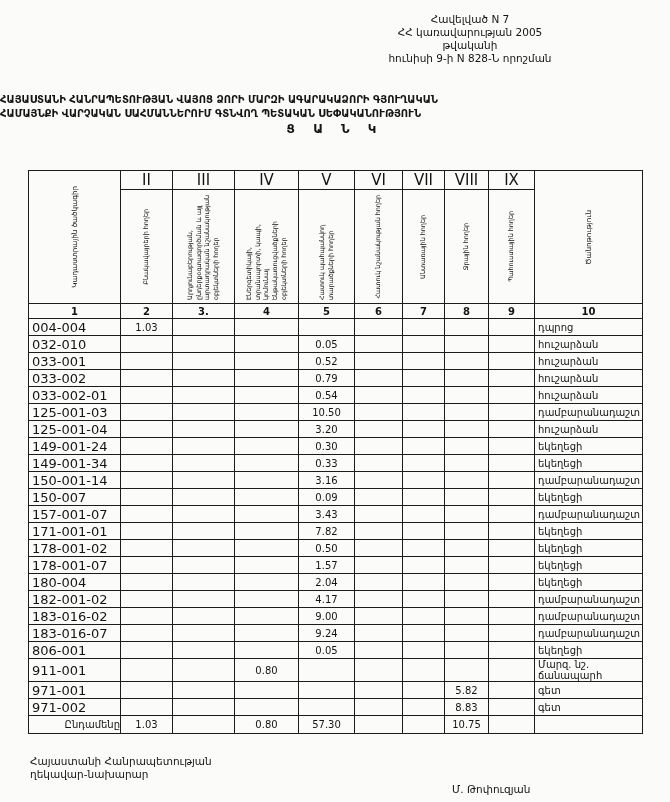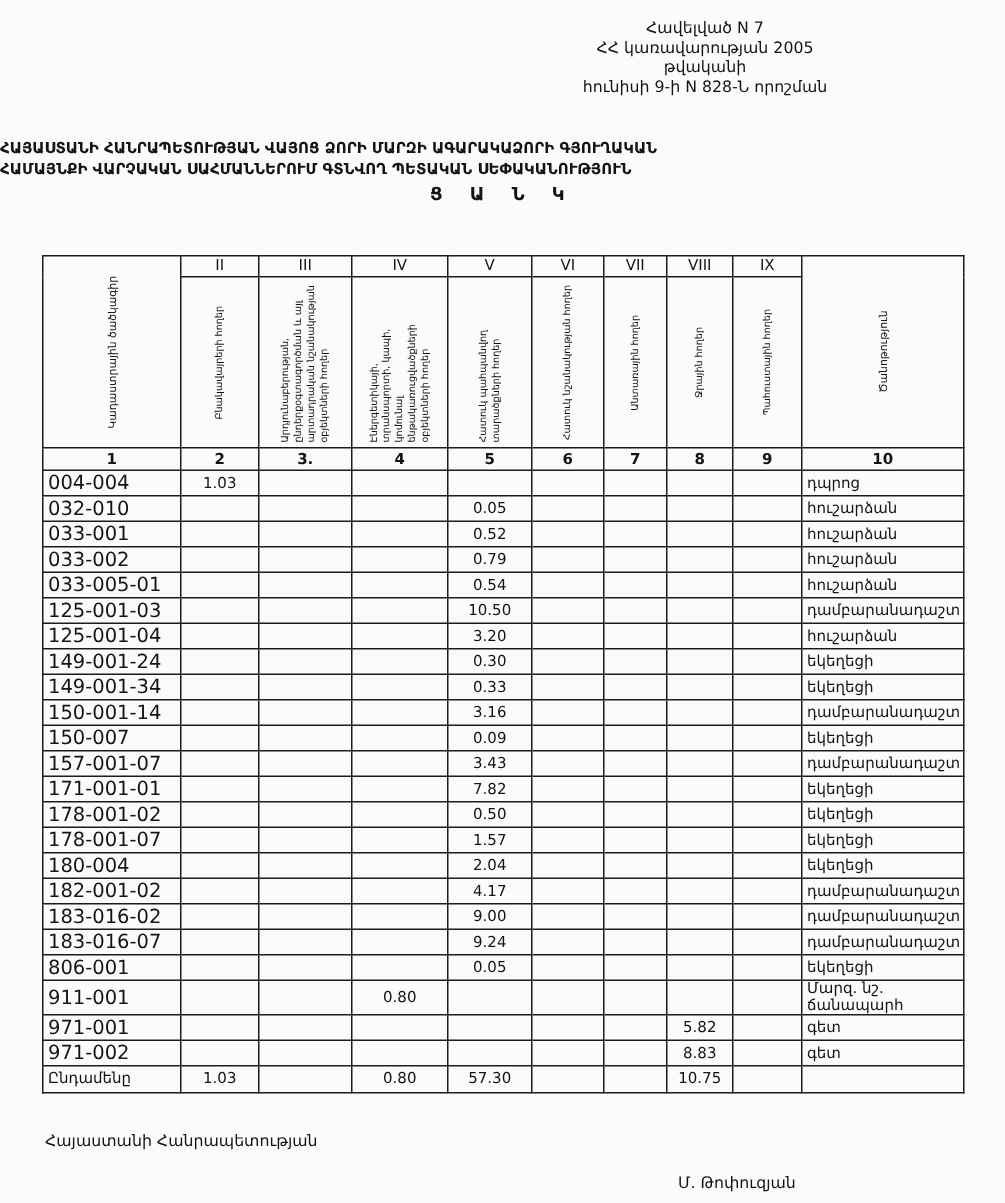--- a/index.html
+++ b/index.html
@@ -27,39 +27,39 @@
   table.doc-table {
     position: absolute; top: 170px; left: 28px;
     border-collapse: collapse; table-layout: fixed;
   }
   .doc-table th, .doc-table td {
     border: 1px solid #1c1c1c; padding: 0;
     font-weight: normal; vertical-align: middle;
     overflow: hidden;
   }
   .doc-table { border: 1.5px solid #1c1c1c; }
-  th.roman { height: 14px; font-size: 10px; text-align: center; }
+  th.roman { height: 14px; font-size: 15px; text-align: center; }
   tr.rotrow th { height: 114px; vertical-align: middle; }
   .vert {
     display: block;
     writing-mode: vertical-rl;
     transform: rotate(180deg);
     font-size: 6.4px; line-height: 1.35;
     max-height: 106px;
     margin: 3px auto;
     text-align: left;
   }
   .vert.big { font-size: 7.2px; max-height: 120px; }
   th.colnum { height: 15px; font-size: 10px; text-align: center; font-weight: bold; }
   tbody td { height: 17px; font-size: 10px; background: #fbfbf9; }
   tbody td.code { text-align: left; padding-left: 3px; font-size: 13px; }
   tbody td.num  { text-align: center; font-size: 10px; }
   tbody td.note { text-align: left; padding-left: 3px; font-size: 10px; }
   tbody tr.total td { height: 18px; }
-  tbody tr.total td.code { text-align: left; font-size: 10px; }
+  tbody tr.total td.code { text-align: right; font-size: 10px; }
   .footer-left {
     position: absolute; top: 755px; left: 30px;
     font-size: 10.5px; line-height: 13px;
   }
   .footer-name {
     position: absolute; top: 783px; left: 452px;
     font-size: 10.5px;
   }
 </style>
 </head>
@@ -190,21 +190,21 @@
         <td class="num"></td>
         <td class="num"></td>
         <td class="num">0.79</td>
         <td class="num"></td>
         <td class="num"></td>
         <td class="num"></td>
         <td class="num"></td>
         <td class="note">հուշարձան</td>
       </tr>
       <tr>
-        <td class="code">033-005-01</td>
+        <td class="code">033-002-01</td>
         <td class="num"></td>
         <td class="num"></td>
         <td class="num"></td>
         <td class="num">0.54</td>
         <td class="num"></td>
         <td class="num"></td>
         <td class="num"></td>
         <td class="num"></td>
         <td class="note">հուշարձան</td>
       </tr>
@@ -434,14 +434,15 @@
         <td class="num"></td>
         <td class="num">10.75</td>
         <td class="num"></td>
         <td class="note"></td>
       </tr>
     </tbody>
 </table>
 
 <div class="footer-left">
   <div>Հայաստանի Հանրապետության</div>
+  <div>ղեկավար-նախարար</div>
 </div>
 <div class="footer-name">Մ. Թոփուզյան</div>
 
 </body></html>

